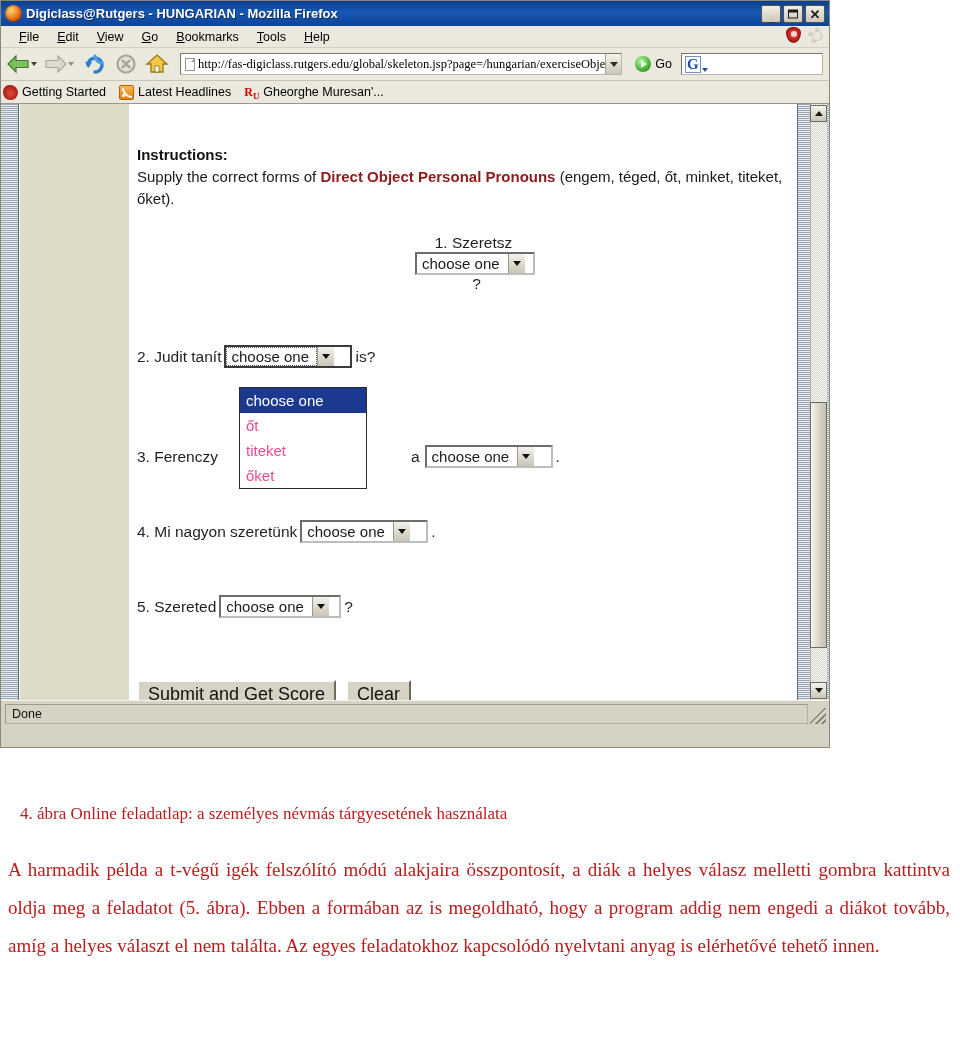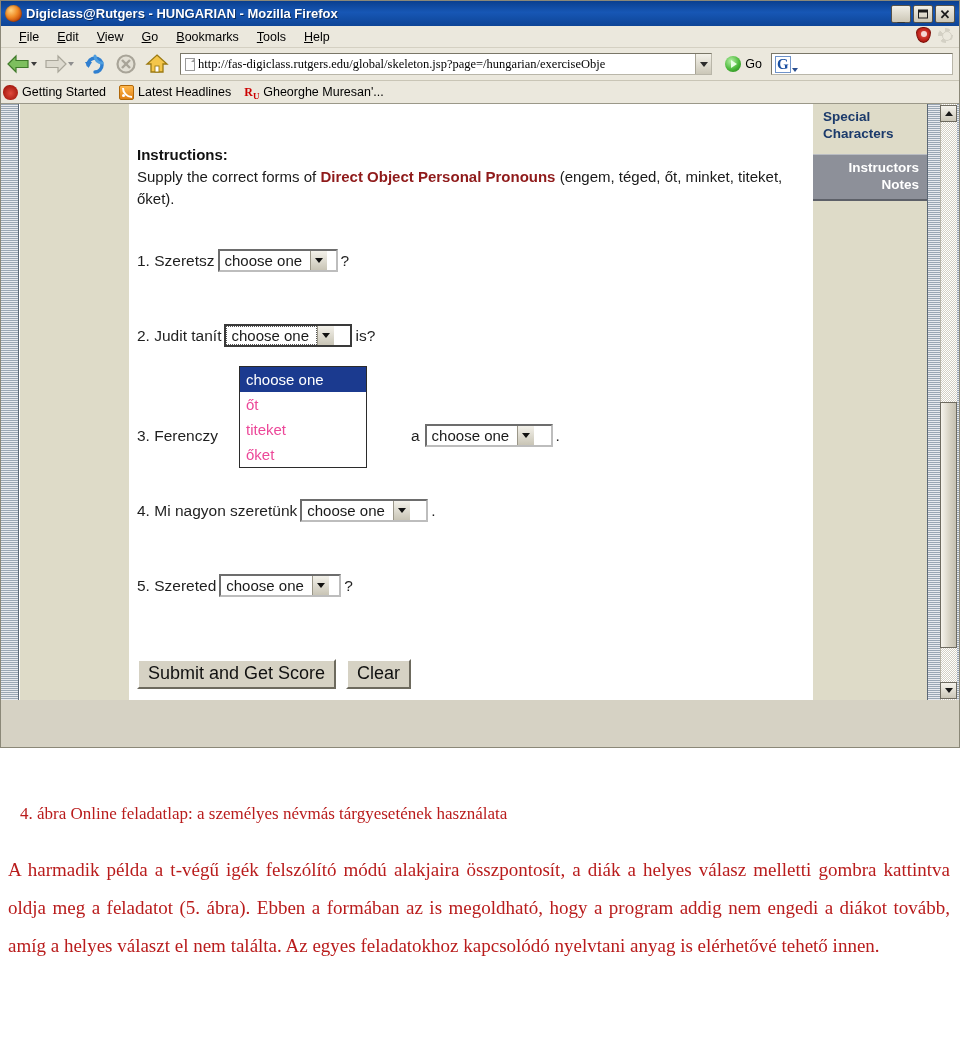--- a/index.html
+++ b/index.html
@@ -8,21 +8,21 @@
     width: 960px; height: 1045px;
     background: #ffffff;
     font-family: "Liberation Sans", sans-serif;
     overflow: hidden;
   }
 
   
   #browser-window {
     position: absolute;
     left: 0; top: 0;
-    width: 960px; height: 748px;
+    width: 830px; height: 748px;
     background: #d6d2c4;
     border: 1px solid #8b8878;
   }
 
   
   #title-bar {
     position: relative;
     height: 25px;
     background: linear-gradient(to bottom, #0a3f8f 0%, #1757b5 45%, #0d4496 100%);
     display: flex; align-items: center;
@@ -526,21 +526,21 @@
     <div id="vp-leftcol"></div>
 
     <div id="vp-content">
       <div id="ex-body">
 
         <div id="instr-head">Instructions:</div>
         <div id="instr-body">
           <span>Supply the correct forms of </span><span class="em">Direct Object Personal Pronouns</span><span> (engem, téged, őt, minket, titeket, őket).</span>
         </div>
 
-        <div class="q-row" style="margin-top:39px;">
+        <div class="q-row" style="margin-top:24px;flex-direction:column;">
           <span class="q-txt pre">1. Szeretsz</span>
           <span class="select" style="width:120px;">
             <span class="sel-label">choose one</span>
             <span class="sel-arrow">
                 <span class="caret2"></span>
               </span>
           </span>
           <span class="q-txt post">?</span>
         </div>
 
@@ -621,18 +621,22 @@
       <div class="sb-arrow up">
           <span class="t-up"></span>
         </div>
       <div id="sb-thumb"></div>
       <div class="sb-arrow down">
           <span class="t-dn"></span>
         </div>
     </div>
   </div>
 
+  <div id="status-bar">
+    <div id="status-left">Done</div>
+    <div id="resize-grip"></div>
+  </div>
 </div>
 
 <div id="doc-text">
   <div id="figure-caption">4. ábra Online feladatlap: a személyes névmás tárgyesetének használata</div>
   <div id="para">A harmadik példa a t-végű igék felszólító módú alakjaira összpontosít, a diák a helyes válasz melletti gombra kattintva oldja meg a feladatot (5. ábra). Ebben a formában az is megoldható, hogy a program addig nem engedi a diákot tovább, amíg a helyes választ el nem találta. Az egyes feladatokhoz kapcsolódó nyelvtani anyag is elérhetővé tehető innen.</div>
 </div>
 
 </body></html>

